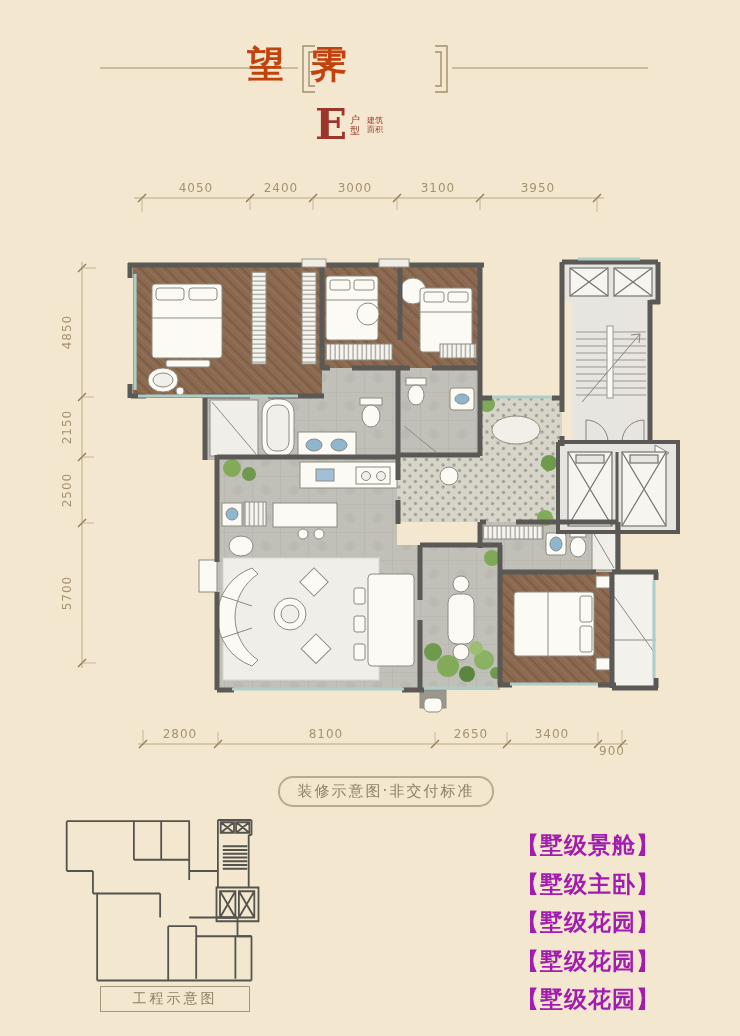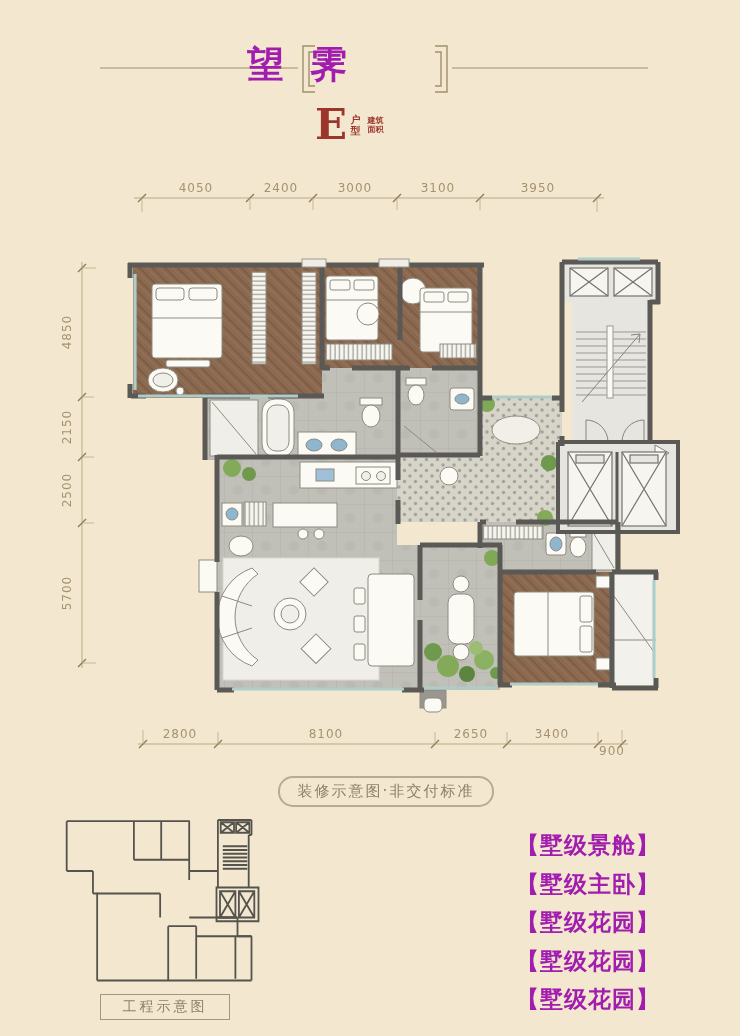--- a/index.html
+++ b/index.html
@@ -2,41 +2,41 @@
 <html><head>
 <meta charset="utf-8">
 <style>
   html,body{margin:0;padding:0;}
   .page{position:relative;width:740px;height:1036px;background:#f3e8cf;overflow:hidden;
         font-family:"DejaVu Sans",sans-serif;}
   svg text{font-family:"DejaVu Sans",sans-serif;}
   .abs{position:absolute;}
   
   .title{left:0;top:40px;width:594px;text-align:center;font-family:"DejaVu Serif",serif;
-         font-size:37px;font-weight:bold;color:#a21caf;letter-spacing:26px;text-indent:26px;}
+         font-size:37px;font-weight:bold;color:#c2410c;letter-spacing:26px;text-indent:26px;}
   .subtitle{left:0;top:104px;width:740px;display:flex;justify-content:center;align-items:center;
             color:#9c352b;font-family:"DejaVu Serif",serif;}
   .sub-unit{font-size:42px;font-weight:bold;line-height:1;}
-  .stack{display:inline-block;font-weight:bold;word-break:break-all;line-height:1.15;margin:0 3px;text-align:center;}
+  .stack{display:inline-block;font-weight:normal;word-break:break-all;line-height:1.15;margin:0 3px;}
   .stack.s1{width:11px;font-size:10px;}
   .stack.s2{width:17px;font-size:8px;margin-right:7px;}
   .sub-area{font-size:36px;font-weight:bold;line-height:1;}
   .sub-area sup{font-size:15px;}
   .sub-gap{width:34px;}
   .sub-layout{font-size:29px;font-weight:bold;letter-spacing:3px;}
   
   .note{left:16px;top:776px;width:740px;text-align:center;}
   .note span{display:inline-block;border:2px solid #b9ab8d;border-radius:15px;padding:4px 18px;
              font-size:15px;letter-spacing:2px;color:#8d8168;}
   
   .features{left:498px;top:826px;width:180px;text-align:center;}
   .feature{height:38.5px;line-height:38.5px;font-size:23px;font-weight:bold;color:#a21caf;letter-spacing:1px;}
   
   .mini-label{left:100px;top:986px;width:120px;text-align:center;border:1.5px solid #a2967c;
-              padding:3px 4px;font-size:14px;letter-spacing:3px;color:#8d8168;margin-top:8px;}
+              padding:3px 14px;font-size:14px;letter-spacing:3px;color:#8d8168;}
 </style>
 </head>
 <body>
 
 <div class="page">
 
 <svg class="abs" style="left:0;top:0" width="740" height="1036" viewBox="0 0 740 1036">
   <defs>
     <pattern id="wood" width="9" height="9" patternUnits="userSpaceOnUse" patternTransform="rotate(45)">
       <rect width="9" height="9" fill="#8a6950"></rect>

